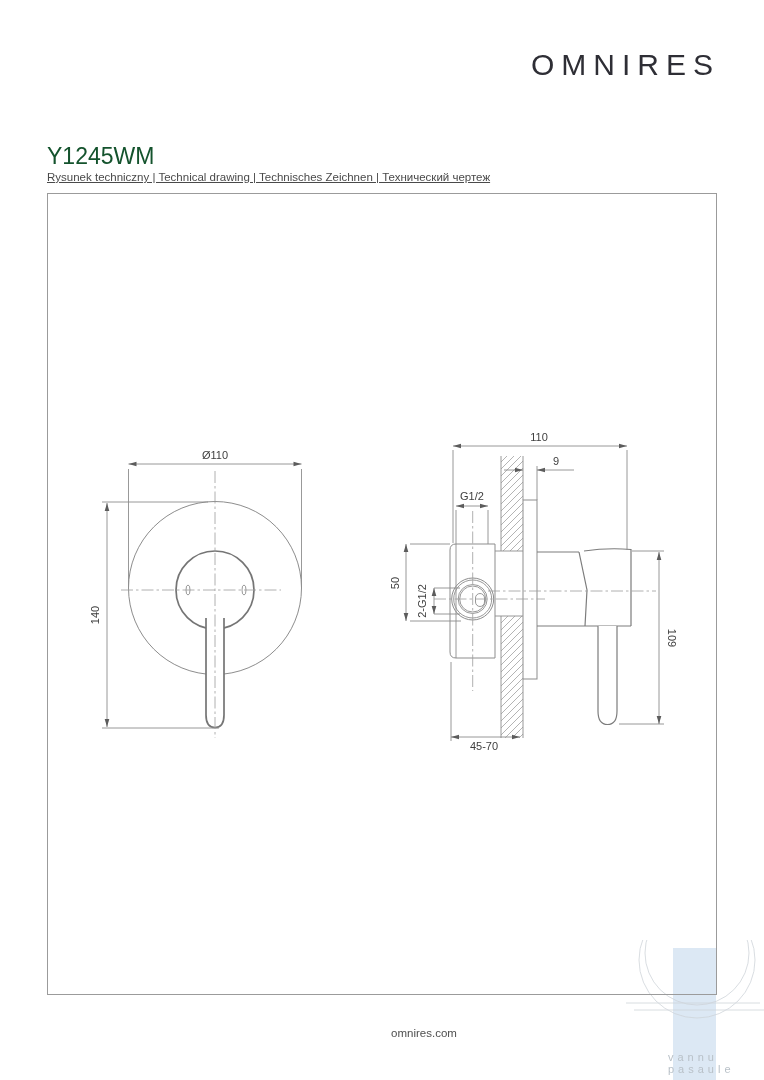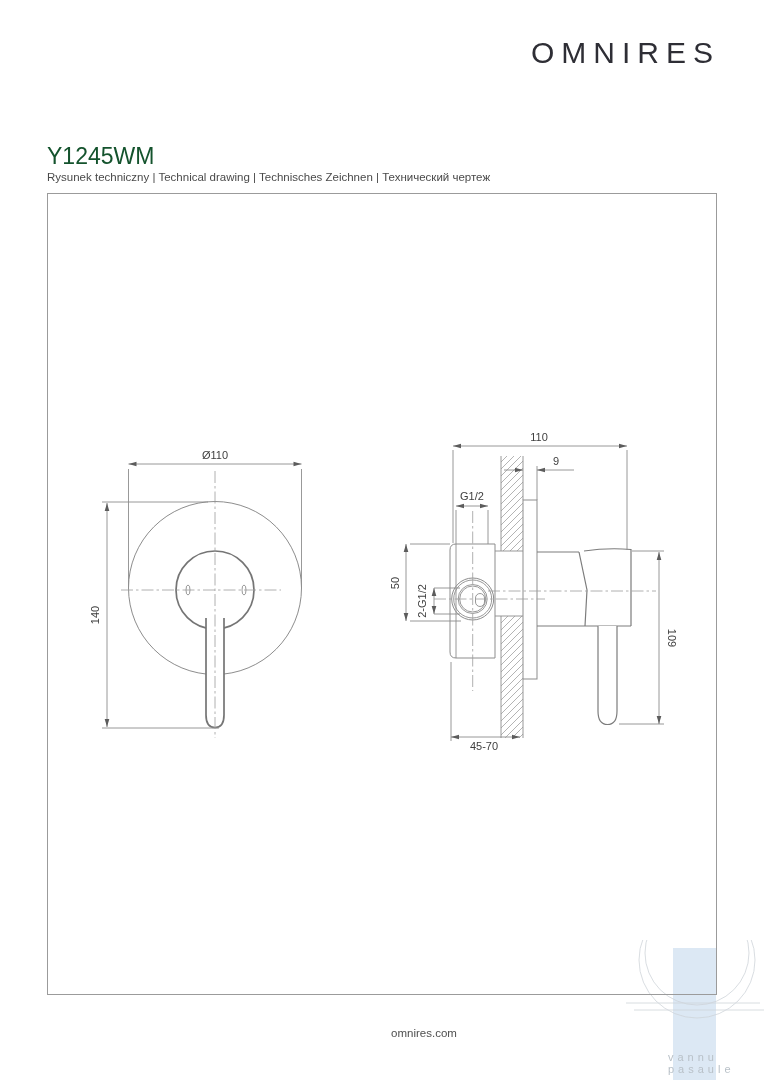--- a/index.html
+++ b/index.html
@@ -4,32 +4,32 @@
 <style>
   html,body{margin:0;padding:0;background:#e9e9e9;}
   .page{
     position:relative;
     width:764px;height:1080px;
     background:#ffffff;
     font-family:"Liberation Sans", sans-serif;
     overflow:hidden;
   }
   .logo{
-    position:absolute;top:36px;right:44px;
+    position:absolute;top:48px;right:44px;
     font-size:30px;font-weight:500;letter-spacing:7px;
     color:#2e2e35;
     text-align:right;
   }
   .product-code{
     position:absolute;left:47px;top:143px;
     font-size:23px;color:#14532d;font-weight:400;
   }
   .drawing-caption{
     position:absolute;left:47px;top:171px;
-    font-size:11.5px;color:#4a4a4a;
+    font-size:11.5px;color:#4a4a4a;text-decoration:underline;
   }
   .drawing-box{
     position:absolute;left:47px;top:193px;
     width:668px;height:800px;
     border:1px solid #9b9b9b;
     background:transparent;
     z-index:2;
   }
   .drawing-svg{position:absolute;left:0;top:0;}
   svg text{

